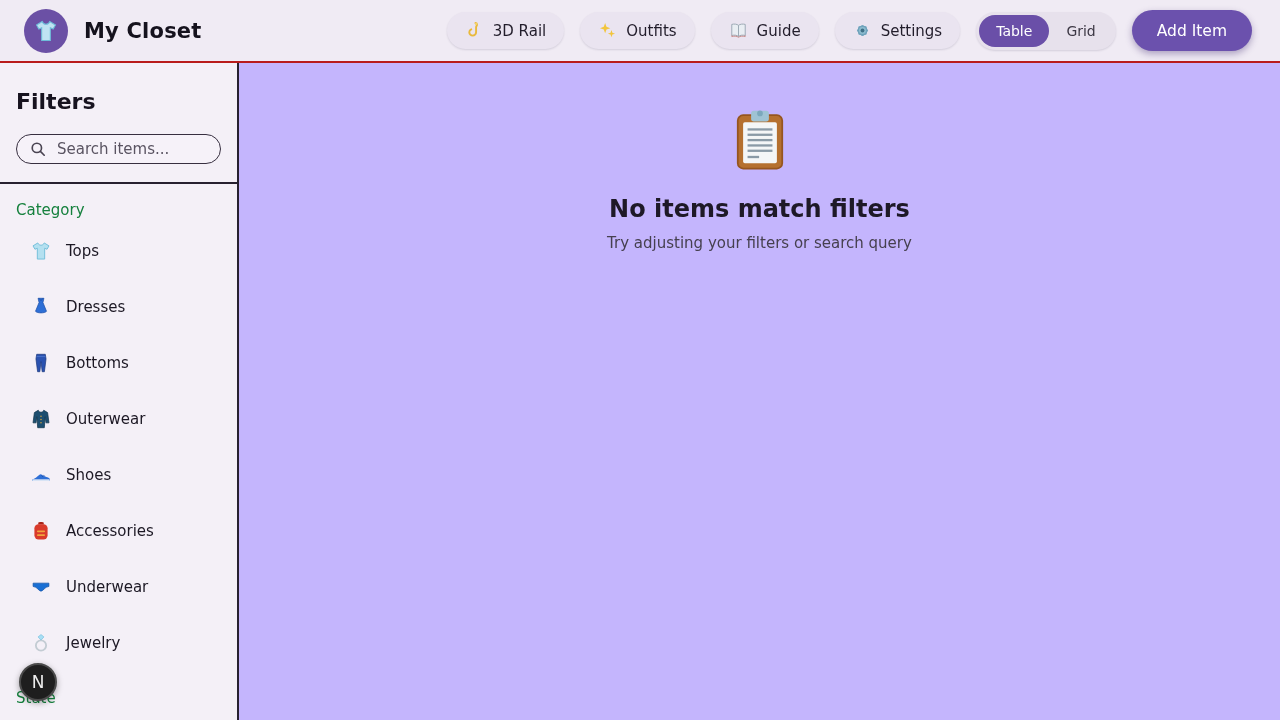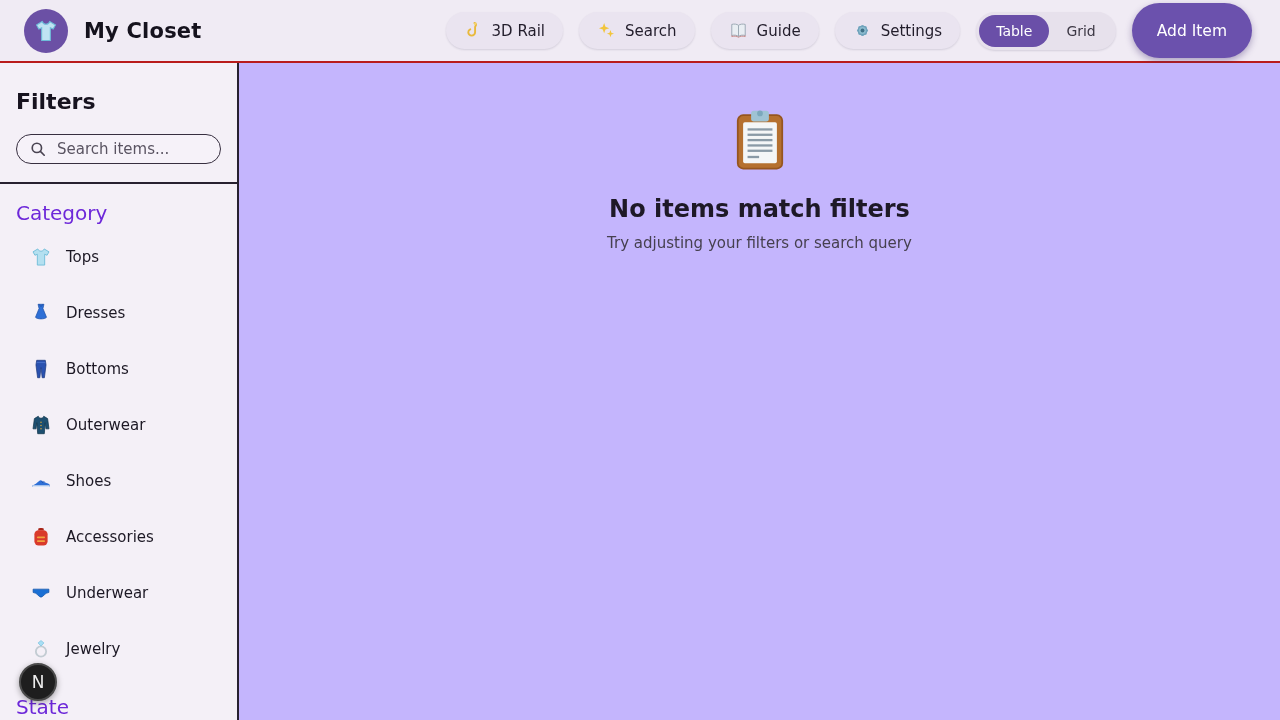--- a/index.html
+++ b/index.html
@@ -44,21 +44,21 @@
     box-shadow: 0 1px 2px rgba(45,32,70,.14);
   }
   .seg {
     border: none; background: transparent; border-radius: 999px;
     height: 32px; padding: 0 17px;
     font-family: inherit; font-size: 14px; color: #3c3744; cursor: pointer;
   }
   .seg.active { background: #6a4fa8; color: #ffffff; }
   .add-btn {
     border: none; border-radius: 999px; background: #6b51ad; color: #fff;
-    height: 55px; padding: 0 25px; font-family: inherit; font-size: 15.5px;
+    height: 41px; padding: 0 25px; font-family: inherit; font-size: 15.5px;
     cursor: pointer; box-shadow: 0 3px 7px rgba(60,40,110,.38);
   }
 
   
   .content { flex: 1; display: flex; min-height: 0; }
   aside {
     width: 239px; flex: 0 0 239px;
     background: #f4f0f7;
     border-right: 2px solid #272130;
     padding: 12px 16px 0;
@@ -72,21 +72,21 @@
   }
   .search-box input {
     width: 100%; height: 30px;
     border: 1.5px solid #372f40; border-radius: 20px;
     background: #f6f2f9; font-family: inherit;
     padding: 0 12px 0 40px; font-size: 15px; color: #221d2b;
     outline: none;
   }
   .search-box input::placeholder { color: #5a5462; opacity: 1; }
   .sidebar-divider { border: none; border-top: 2px solid #272130; margin: 18px -16px 0; }
-  .section-label { font-size: 20px; color: #6d28d9; margin-top: 17px; }
+  .section-label { font-size: 15px; color: #15803d; margin-top: 17px; }
   .cat-list { margin-top: 4px; }
   .cat-row {
     display: flex; align-items: center; gap: 14px;
     width: 100%; height: 56px; padding: 0 0 0 14px;
     background: transparent; border: none; cursor: pointer;
     font-family: inherit; font-size: 15px; color: #1c1824; text-align: left;
   }
   .cat-row .cat-ico { width: 22px; height: 22px; display: flex; flex: 0 0 22px; }
   .state-label { margin-top: 18px; }
 
@@ -134,21 +134,21 @@
         <span>3D Rail</span>
       </button>
 
       <button class="pill-btn">
         <span class="nav-ico">
           <svg width="19" height="19" viewBox="0 0 24 24">
               <path d="M9 2.5 l1.7 4.8 L15.5 9 l-4.8 1.7 L9 15.5 7.3 10.7 2.5 9 l4.8-1.7 Z" fill="#f2c53d"></path>
               <path d="M17 11.5 l1.2 3.3 3.3 1.2 -3.3 1.2 L17 20.5 l-1.2-3.3 -3.3-1.2 3.3-1.2 Z" fill="#f2c53d"></path>
             </svg>
         </span>
-        <span>Search</span>
+        <span>Outfits</span>
       </button>
 
       <button class="pill-btn">
         <span class="nav-ico">
           <svg width="19" height="19" viewBox="0 0 24 24">
               <path d="M12 5.5 C10 3.8 6.5 3.5 3.5 4.3 V18.3 C6.5 17.5 10 17.8 12 19.5 C14 17.8 17.5 17.5 20.5 18.3 V4.3 C17.5 3.5 14 3.8 12 5.5 Z" fill="#e9eef3" stroke="#9aa6b2" stroke-width="1.2"></path>
               <path d="M12 5.5 V19.5" stroke="#9aa6b2" stroke-width="1.2"></path>
               <path d="M3.5 18.3 L3.5 19.6 C7 18.8 10.2 19.2 12 20.6 C13.8 19.2 17 18.8 20.5 19.6 L20.5 18.3" fill="none" stroke="#c47b76" stroke-width="1"></path>
             </svg>
         </span>

